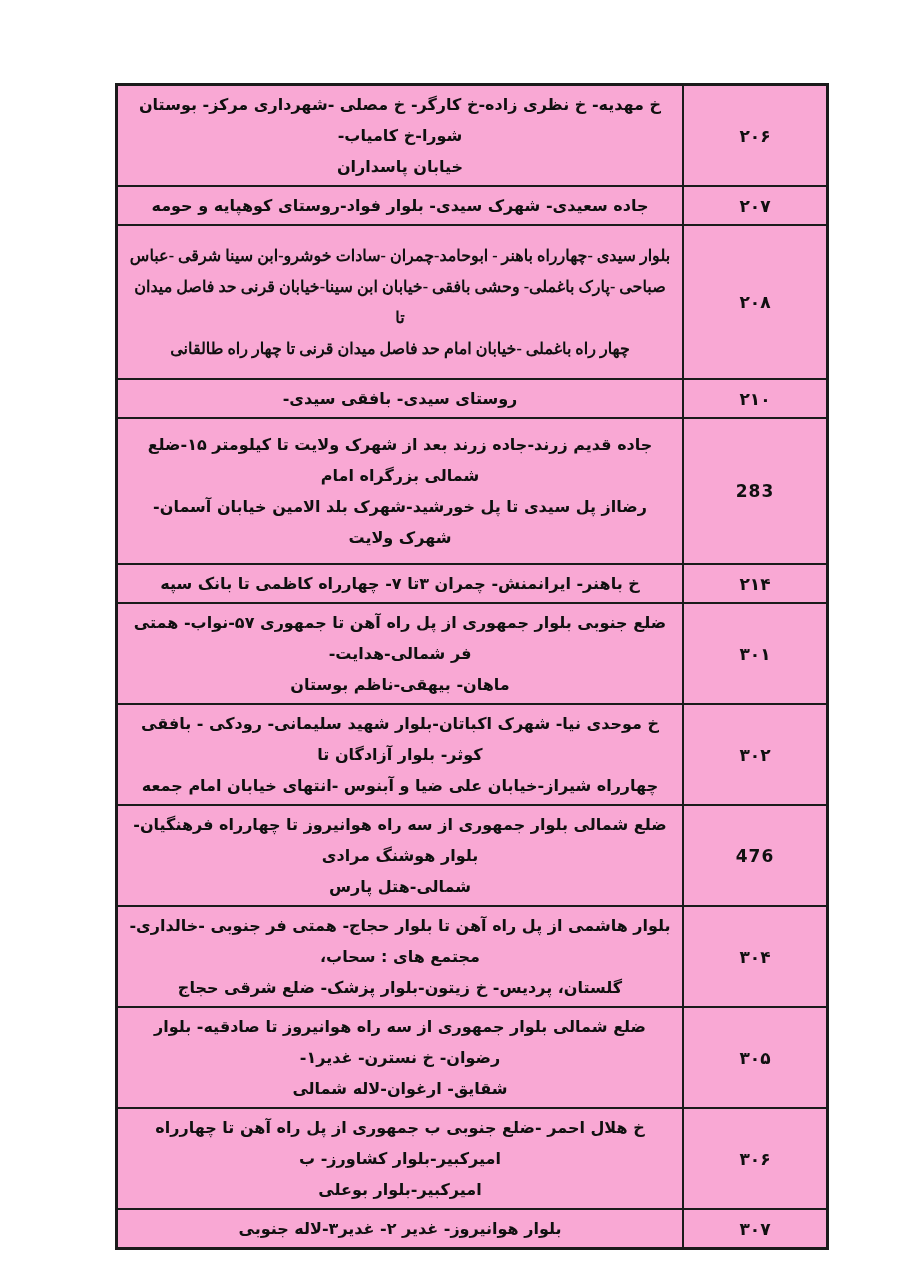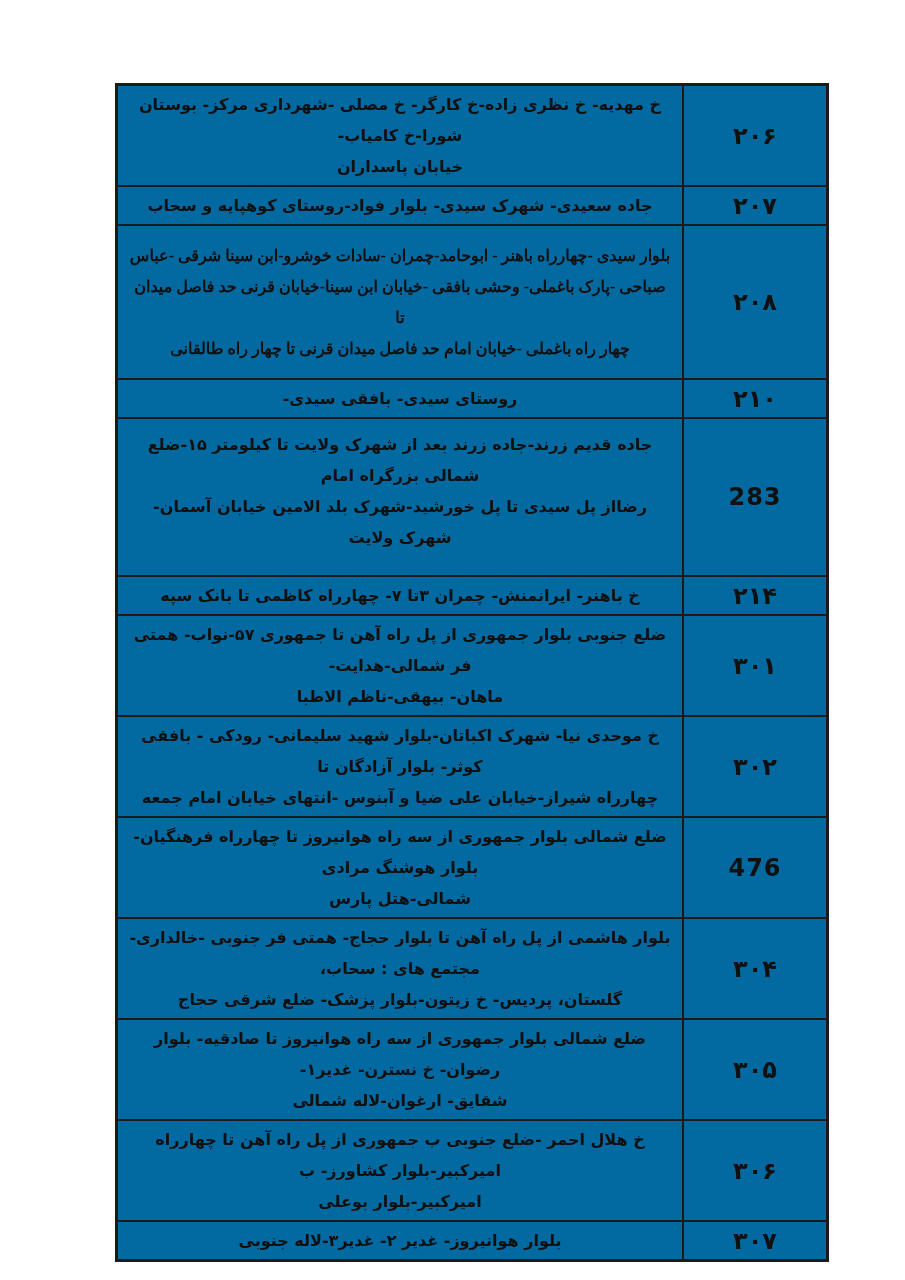--- a/index.html
+++ b/index.html
@@ -22,60 +22,60 @@
     border-collapse: collapse;
     direction: rtl;
     table-layout: fixed;
   }
   table.routes, table.routes td { border: 2px solid #1b1b1b; }
   table.routes { border-width: 3px; }
   td {
     font-weight: bold;
     color: #101010;
     vertical-align: middle;
-    background: #0369a1;
+    background: #f9a8d4;
   }
   td.code {
     width: 138px;
     text-align: center;
-    font-size: 24px;
+    font-size: 17px;
     padding: 2px;
     letter-spacing: 1px;
   }
   td.desc {
     text-align: center;
     font-size: 16px;
     padding: 3px 10px;
   }
   .line {
     line-height: 31px;
     text-align: center;
     white-space: normal;
   }
   
   td.desc.pad-lg { padding-top: 14px; padding-bottom: 14px; font-family: Liberation Serif, serif; }
-  td.desc.pad-md { padding-top: 10px; padding-bottom: 22px; }
+  td.desc.pad-md { padding-top: 10px; padding-bottom: 10px; }
 </style>
 </head>
 <body>
 
 <div class="sheet">
   <table class="routes" dir="rtl">
     <tbody>
         <tr>
           <td class="code">۲۰۶</td>
           <td class="desc">
             <div class="line">خ مهدیه- خ نظری زاده-خ کارگر- خ مصلی -شهرداری مرکز- بوستان شورا-خ کامیاب-</div>
             <div class="line">خیابان پاسداران</div>
           </td>
         </tr>
         <tr>
           <td class="code">۲۰۷</td>
           <td class="desc">
-            <div class="line">جاده سعیدی- شهرک سیدی- بلوار فواد-روستای کوهپایه و سحاب</div>
+            <div class="line">جاده سعیدی- شهرک سیدی- بلوار فواد-روستای کوهپایه و حومه</div>
           </td>
         </tr>
         <tr>
           <td class="code">۲۰۸</td>
           <td class="desc pad-lg">
             <div class="line">بلوار سیدی -چهارراه باهنر - ابوحامد-چمران -سادات خوشرو-ابن سینا شرقی -عباس</div>
             <div class="line">صباحی -پارک باغملی- وحشی بافقی -خیابان ابن سینا-خیابان قرنی حد فاصل میدان تا</div>
             <div class="line">چهار راه باغملی -خیابان امام حد فاصل میدان قرنی تا چهار راه طالقانی</div>
           </td>
         </tr>
@@ -95,21 +95,21 @@
         <tr>
           <td class="code">۲۱۴</td>
           <td class="desc">
             <div class="line">خ باهنر- ایرانمنش- چمران ۳تا ۷- چهارراه کاظمی تا بانک سپه</div>
           </td>
         </tr>
         <tr>
           <td class="code">۳۰۱</td>
           <td class="desc">
             <div class="line">ضلع جنوبی بلوار جمهوری از پل راه آهن تا جمهوری ۵۷-نواب- همتی فر شمالی-هدایت-</div>
-            <div class="line">ماهان- بیهقی-ناظم الاطبا</div>
+            <div class="line">ماهان- بیهقی-ناظم بوستان</div>
           </td>
         </tr>
         <tr>
           <td class="code">۳۰۲</td>
           <td class="desc">
             <div class="line">خ موحدی نیا- شهرک اکباتان-بلوار شهید سلیمانی- رودکی - بافقی کوثر- بلوار آزادگان تا</div>
             <div class="line">چهارراه شیراز-خیابان علی ضیا و آبنوس -انتهای خیابان امام جمعه</div>
           </td>
         </tr>
         <tr>

